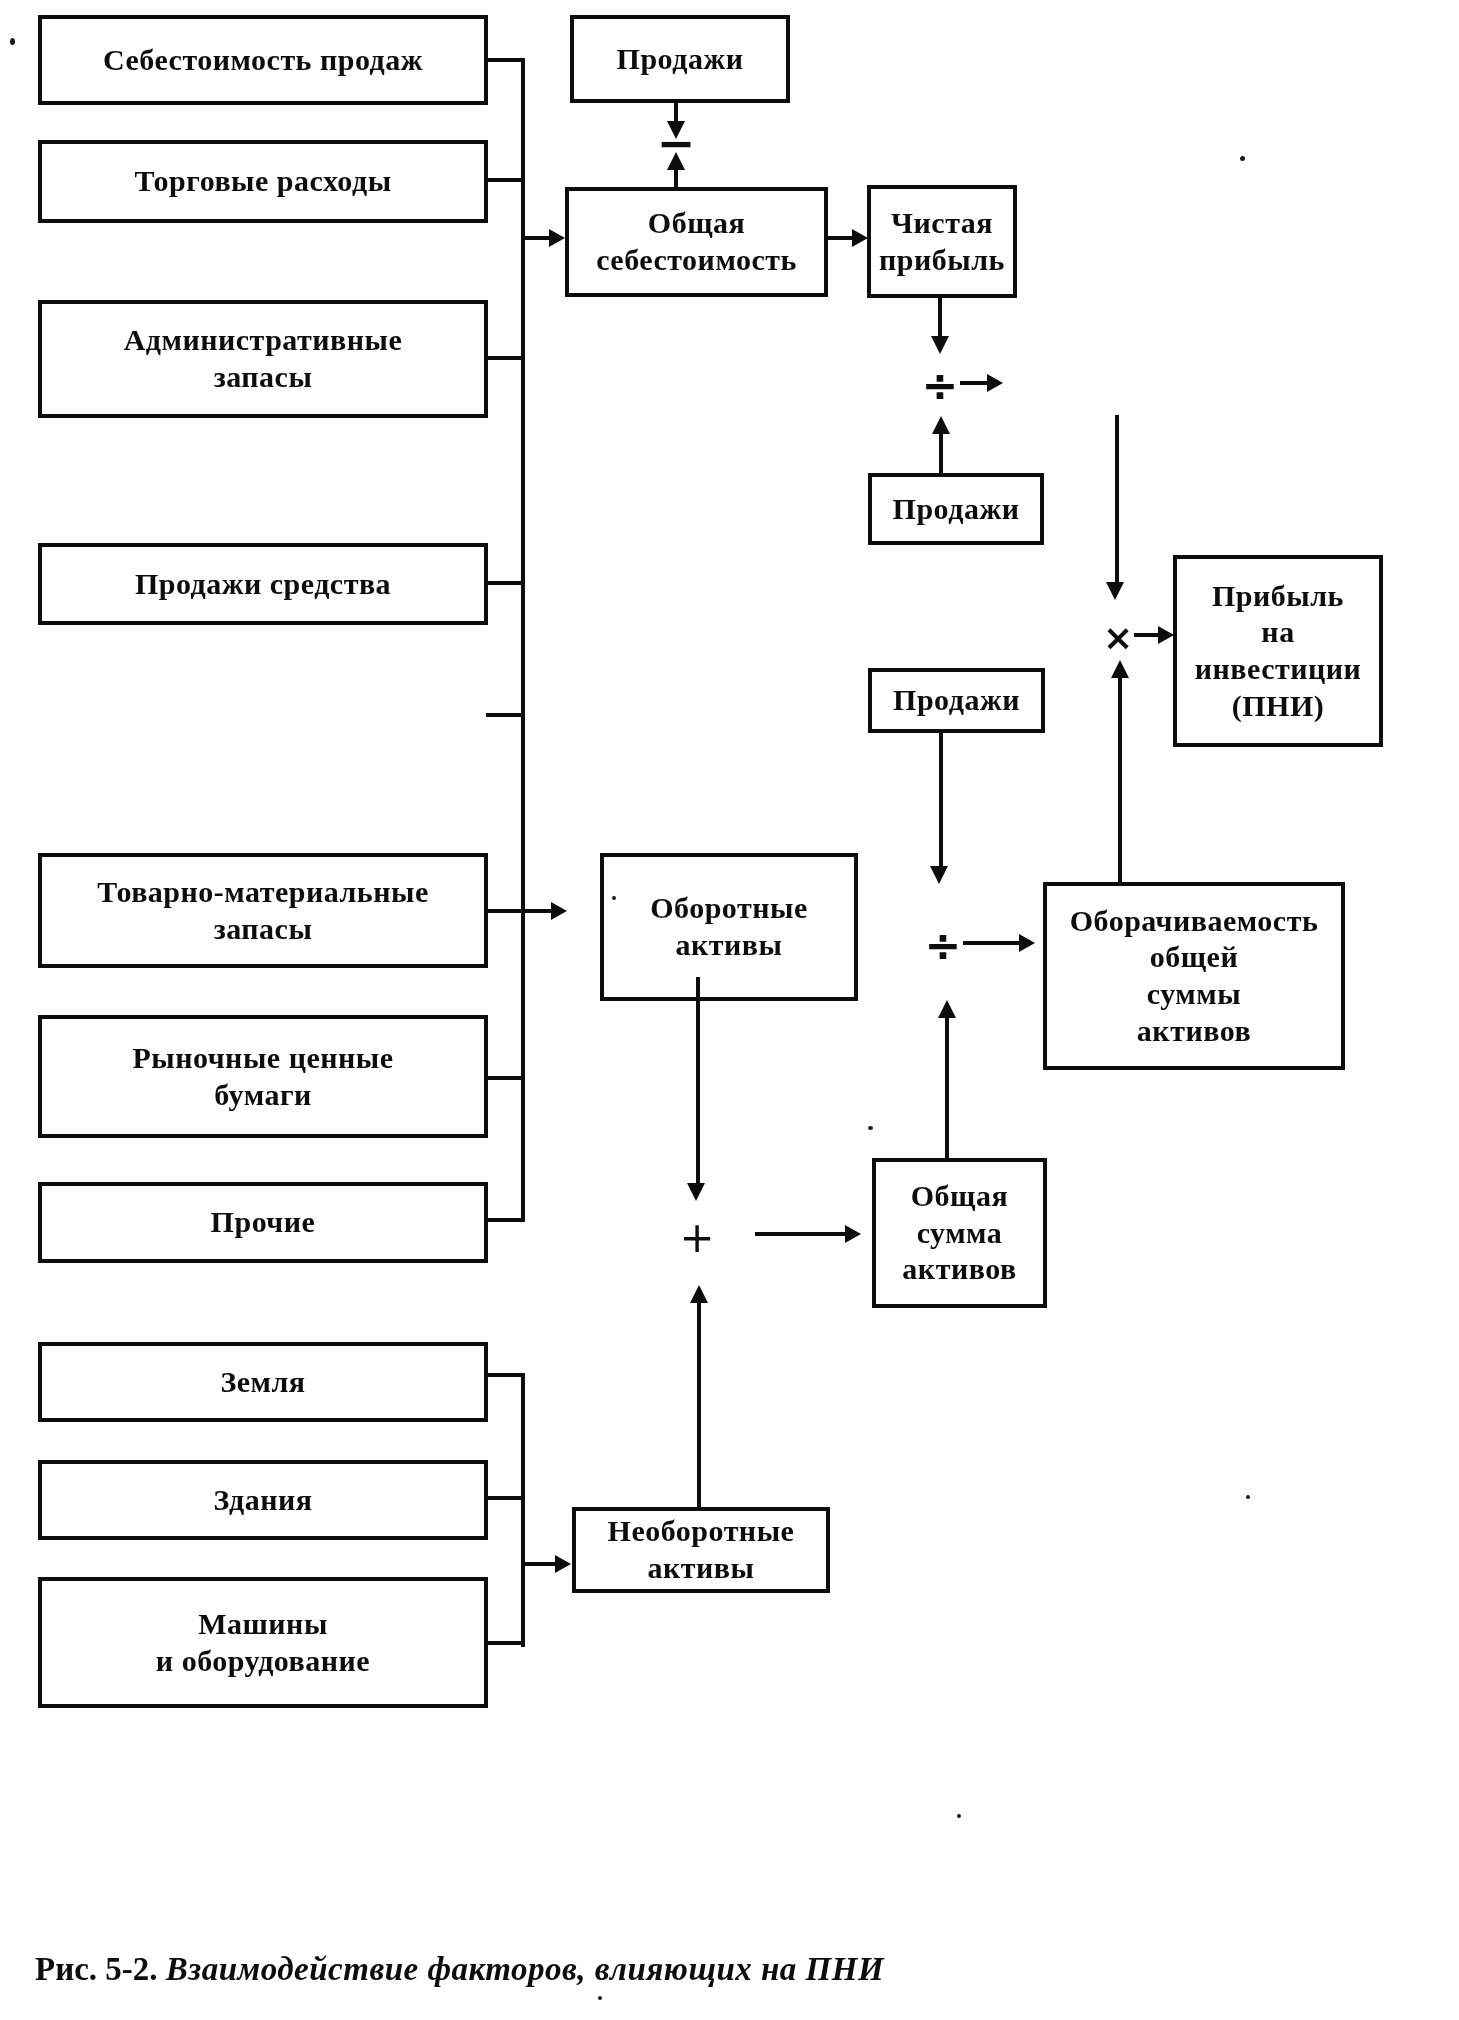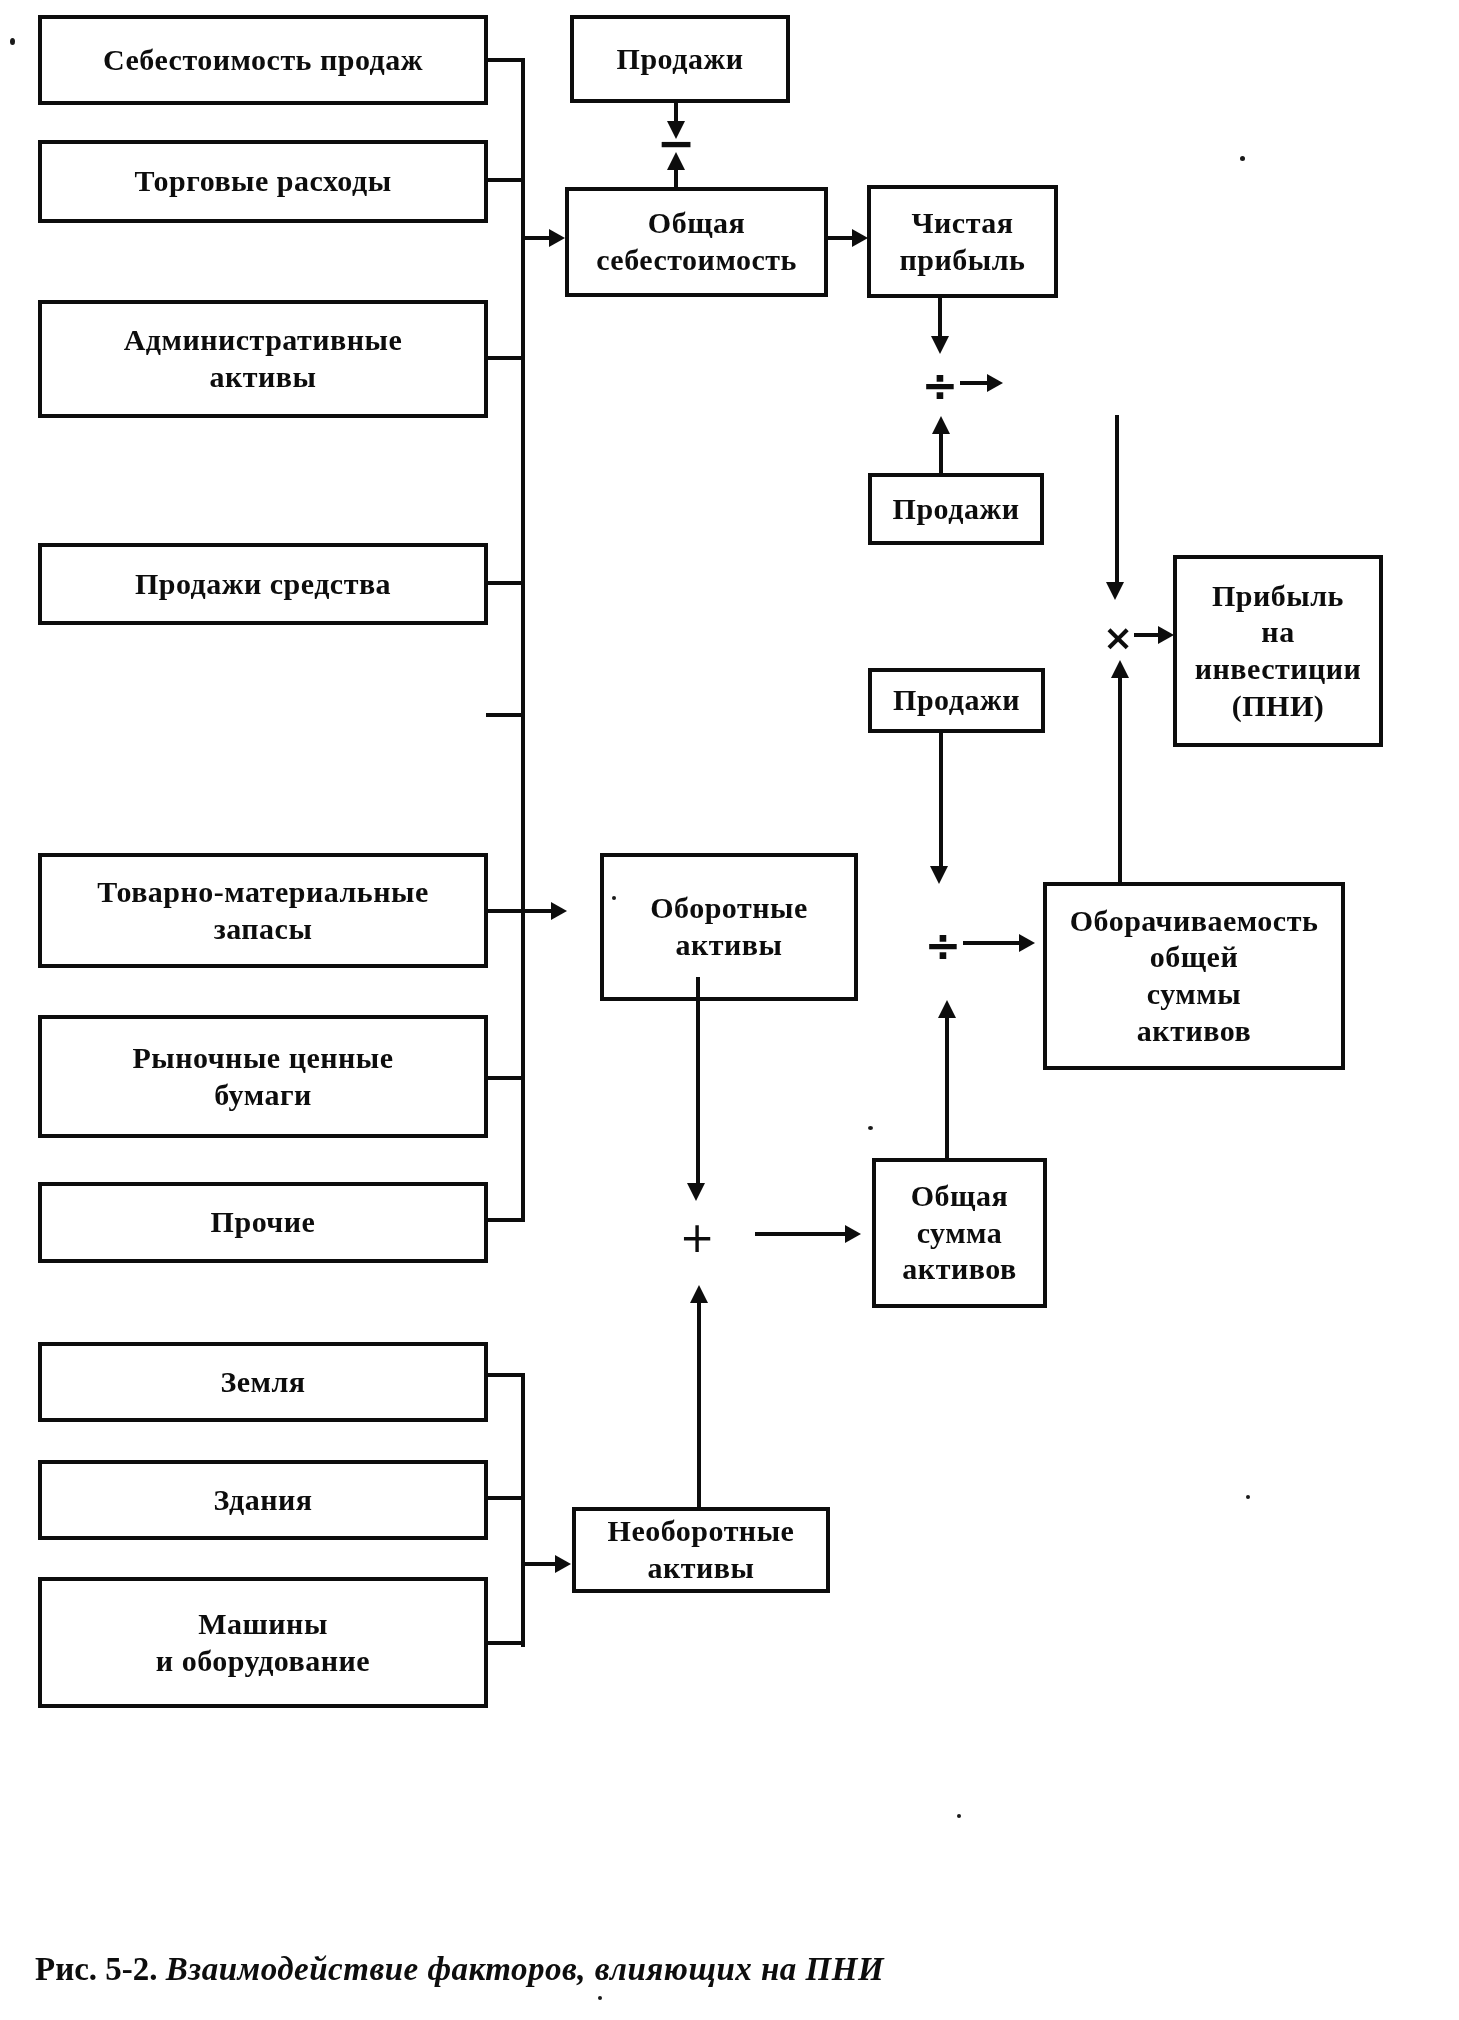--- a/index.html
+++ b/index.html
@@ -37,38 +37,38 @@
   .speck{position:absolute;background:#1a1a1a;border-radius:50%;}
 </style>
 </head>
 <body>
 
 <div class="page">
 
   <div class="box" style="left:38px;top:15px;width:450px;height:90px"><span>Себестоимость продаж</span></div>
   <div class="box" style="left:38px;top:140px;width:450px;height:83px"><span>Торговые расходы</span></div>
   <div class="box" style="left:38px;top:300px;width:450px;height:118px"><span>Административные
-активы</span></div>
+запасы</span></div>
 
   <div class="box" style="left:38px;top:543px;width:450px;height:82px"><span>Продажи средства</span></div>
   <div class="box" style="left:38px;top:1015px;width:450px;height:123px"><span>Рыночные ценные
 бумаги</span></div>
   <div class="box" style="left:38px;top:853px;width:450px;height:115px"><span>Товарно-материальные
 запасы</span></div>
   <div class="box" style="left:38px;top:1182px;width:450px;height:81px"><span>Прочие</span></div>
 
   <div class="box" style="left:38px;top:1342px;width:450px;height:80px"><span>Земля</span></div>
   <div class="box" style="left:38px;top:1460px;width:450px;height:80px"><span>Здания</span></div>
   <div class="box" style="left:38px;top:1577px;width:450px;height:131px"><span>Машины
 и оборудование</span></div>
 
   <div class="box" style="left:570px;top:15px;width:220px;height:88px"><span>Продажи</span></div>
   <div class="box" style="left:565px;top:187px;width:263px;height:110px"><span>Общая
 себестоимость</span></div>
-  <div class="box" style="left:867px;top:185px;width:191px;height:113px"><span>Чистая
+  <div class="box" style="left:867px;top:185px;width:150px;height:113px"><span>Чистая
 прибыль</span></div>
   <div class="box" style="left:868px;top:473px;width:176px;height:72px"><span>Продажи</span></div>
   <div class="box" style="left:868px;top:668px;width:177px;height:65px"><span>Продажи</span></div>
   <div class="box" style="left:1173px;top:555px;width:210px;height:192px"><span>Прибыль
 на
 инвестиции
 (ПНИ)</span></div>
   <div class="box" style="left:600px;top:853px;width:258px;height:148px"><span>Оборотные
 активы</span></div>
   <div class="box" style="left:872px;top:1158px;width:175px;height:150px"><span>Общая

